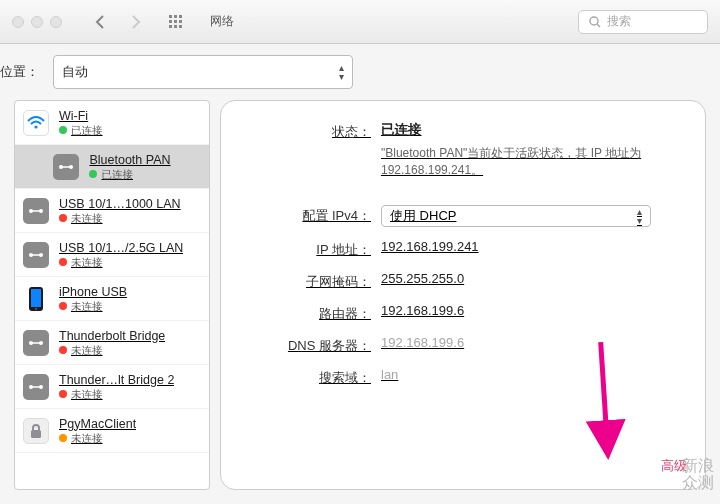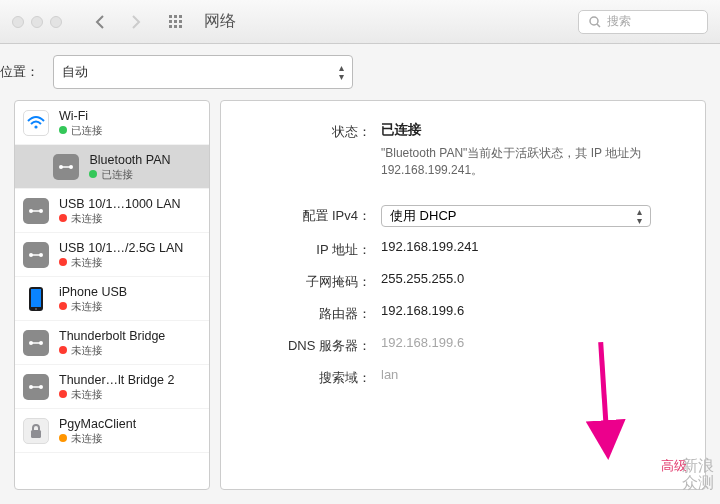--- a/index.html
+++ b/index.html
@@ -3,46 +3,46 @@
 <meta charset="utf-8">
 <style>
   * { box-sizing: border-box; margin: 0; padding: 0; font-family: -apple-system, "Helvetica Neue", Arial, sans-serif; }
   body { background: #fff; width: 720px; height: 504px; overflow: hidden; }
   .window { width: 720px; height: 504px; background: #f5f5f5; display: flex; flex-direction: column; }
   .titlebar { height: 44px; display: flex; align-items: center; padding: 0 12px; gap: 8px; background: linear-gradient(#f9f9f9,#eaeaea); border-bottom: 1px solid #ccc; }
   .traffic { display: flex; gap: 7px; margin-right: 16px; }
   .dot { width: 12px; height: 12px; border-radius: 50%; background: #e3e3e3; border: 1px solid #d0d0d0; }
   .nav-btn { width: 28px; height: 24px; display: flex; align-items: center; justify-content: center; color: #999; }
   .apps-btn { width: 28px; height: 24px; display: flex; align-items: center; justify-content: center; color: #888; margin-left: 4px; }
-  .title { font-size: 16px; color: #555; margin-left: 6px; }
+  .title { font-size: 12px; color: #555; margin-left: 12px; }
   .spacer { flex: 1; }
   .search { display: flex; align-items: center; background: #fff; border: 1px solid #ccc; border-radius: 5px; padding: 2px 10px; width: 130px; height: 24px; color: #aaa; gap: 6px; }
   .search svg { flex: 0 0 auto; }
   .search span { font-size: 12px; font-family: Liberation Mono, monospace; }
   .location-row { height: 56px; display: flex; align-items: center; gap: 14px; font-size: 13px; color: #333; }
   .location-row select, .popup { background: #fff; border: 1px solid #bbb; border-radius: 4px; height: 34px; padding: 0 8px; font-size: 13px; display: flex; align-items: center; justify-content: space-between; }
   .popup { width: 300px; }
   .chev { font-size: 10px; color: #555; margin-left: 6px; line-height: 0.9; }
-  .body { flex: 1; display: flex; padding: 0 14px 14px 14px; gap: 10px; }
+  .body { flex: 1; display: flex; padding: 0 14px 14px 14px; gap: 10px; text-decoration: underline; }
   .sidebar { width: 196px; background: #fff; border: 1px solid #ccc; border-radius: 4px; overflow: hidden; display: flex; flex-direction: column; }
   .item { display: flex; align-items: center; gap: 10px; padding: 6px 8px; height: 44px; border-bottom: 1px solid #f2f2f2; cursor: default; }
   .item.selected { background: #d7d7d7; justify-content: center; }
   .icon-box { width: 26px; height: 26px; border-radius: 5px; display: flex; align-items: center; justify-content: center; flex: 0 0 auto; }
   .icon-wifi { background: #fff; border: 1px solid #ddd; }
   .icon-eth { background: #8a8a8a; }
   .icon-phone { background: #fff; }
   .icon-lock { background: #efefef; border: 1px solid #ddd; }
   .item-text { display: flex; flex-direction: column; line-height: 1.2; overflow: hidden; }
   .item-name { font-size: 12.5px; color: #222; white-space: nowrap; overflow: hidden; text-overflow: ellipsis; }
   .item-status { font-size: 10.5px; display: flex; align-items: center; gap: 4px; color: #555; }
   .bullet { width: 8px; height: 8px; border-radius: 50%; }
   .green { background: #34c759; }
   .red { background: #ff3b30; }
   .orange { background: #ff9500; }
-  .detail { flex: 1; background: #fff; border: 1px solid #ccc; border-radius: 4px; padding: 20px 20px 14px 10px; position: relative; }
+  .detail { flex: 1; background: #fff; border: 1px solid #ccc; border-radius: 15px; padding: 20px 20px 14px 10px; position: relative; }
   .row { display: flex; align-items: flex-start; margin-bottom: 12px; font-size: 13px; }
   .row .label { width: 150px; text-align: right; color: #333; padding-right: 10px; padding-top: 2px; }
   .row .value { flex: 1; color: #222; }
   .value.gray { color: #a6a6a6; }
   .status-block { display: flex; flex-direction: column; gap: 6px; }
   .status-main { font-weight: 600; font-size: 13.5px; }
   .status-sub { font-size: 12px; color: #666; line-height: 1.4; }
   .config-popup { width: 270px; height: 22px; }
   .advanced { position: absolute; right: 18px; bottom: 14px; font-size: 13px; color: #e13b6d; font-weight: 500; }
   .arrow-annot { position: absolute; right: 54px; bottom: 26px; transform: rotate(30deg); }

